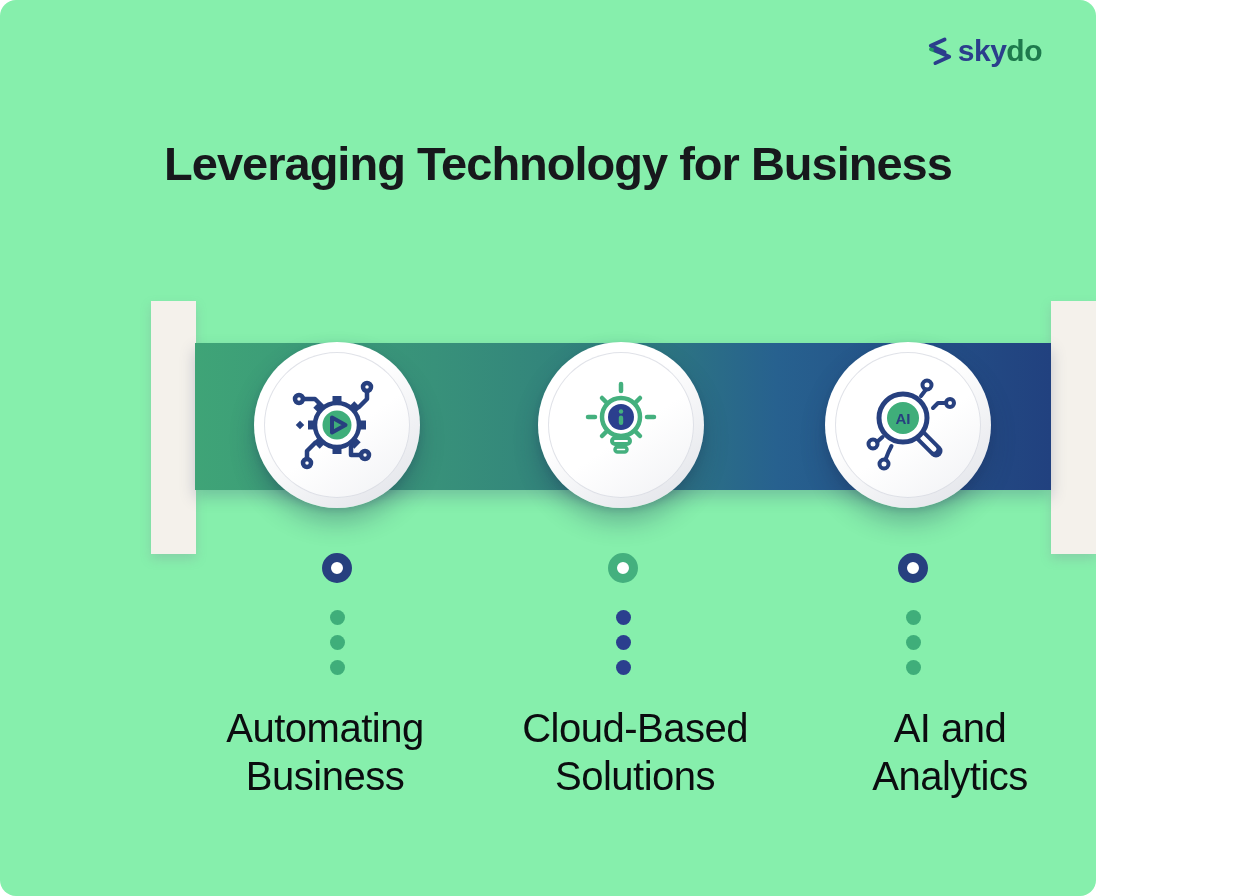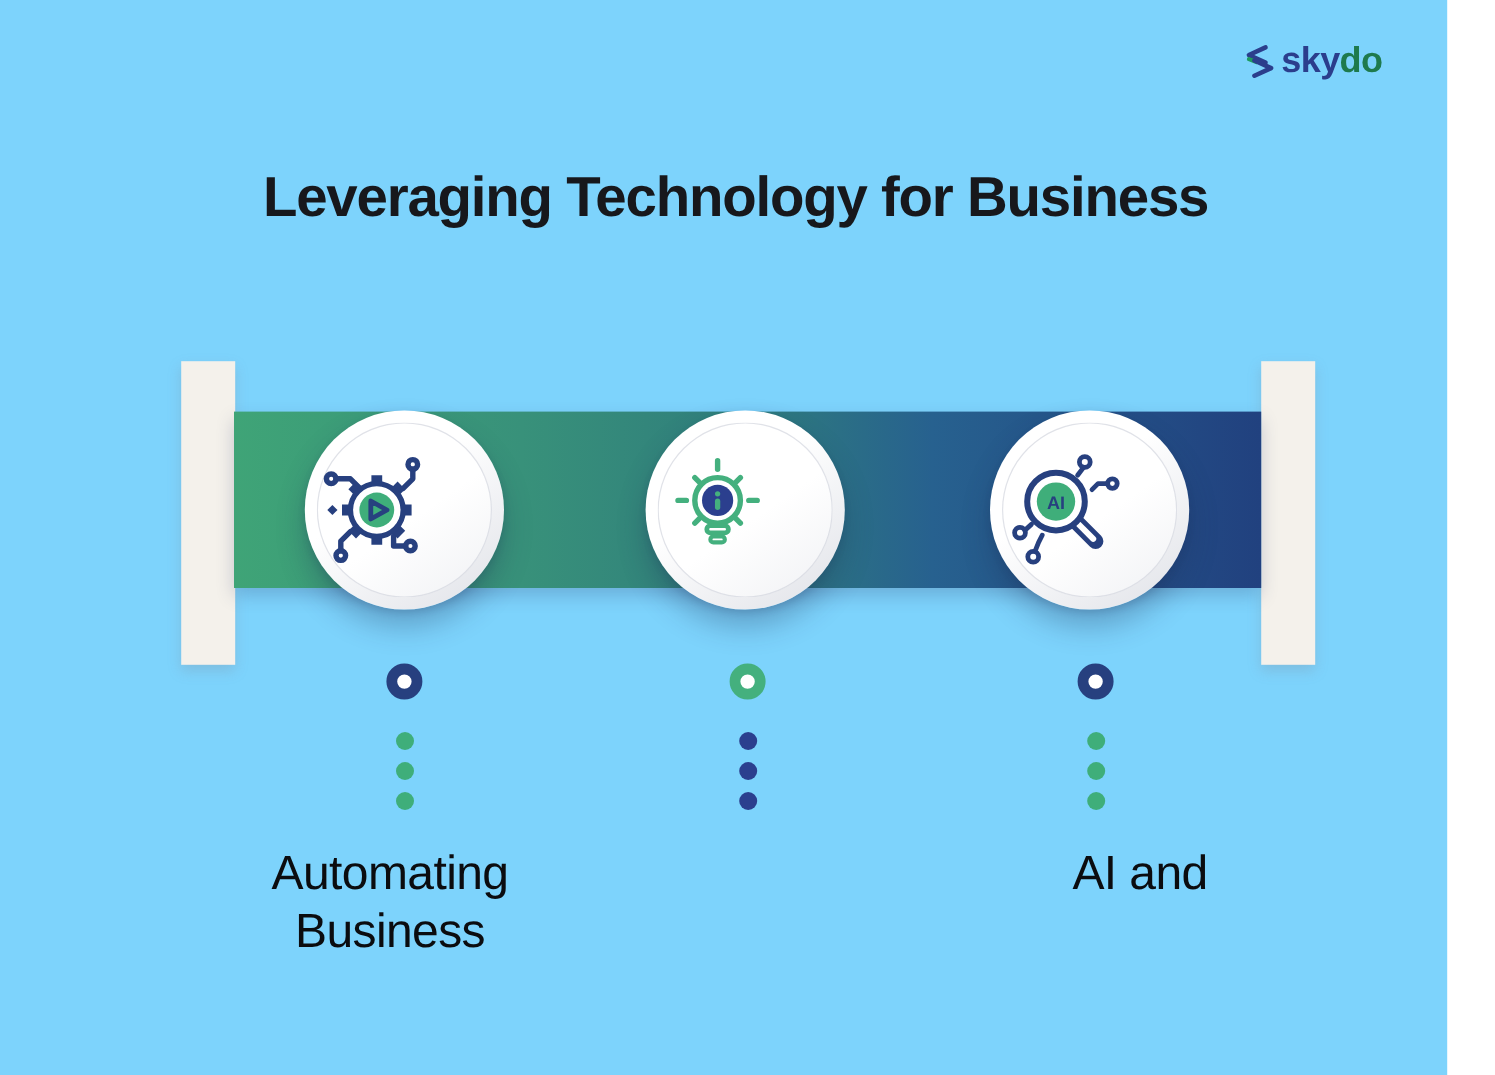--- a/index.html
+++ b/index.html
@@ -1,19 +1,19 @@
 <!DOCTYPE html>
 <html><head>
 <meta charset="utf-8">
 <style>
   * { margin:0; padding:0; box-sizing:border-box; }
   body { font-family:"Liberation Sans", sans-serif; }
   .canvas {
-    position:relative; width:1206px; height:896px;
-    background:#7dd3fc; overflow:hidden;
+    position:relative; width:1096px; height:896px;
+    background:#86efac; overflow:hidden;border-radius:16px;
   }
 
   
   .logo { position:absolute; top:36px; right:54px; display:flex; align-items:center; gap:3px; }
   .logo-word { font-size:30px; font-weight:700; letter-spacing:-0.5px; line-height:1; }
 
   
   .title { position:absolute; left:0; right:0; top:133px; text-align:center;
     font-size:47px; font-weight:700; line-height:61px; letter-spacing:-1px; color:#17181C; }
   .title-line { display:block;padding-left:20px; }
@@ -31,21 +31,21 @@
 
   
   .medallion { position:absolute; top:342px; width:166px; height:166px; border-radius:50%;
     background:linear-gradient(145deg,#ffffff 40%,#dfe1e7 100%);
     box-shadow:0 14px 24px rgba(30,45,85,0.30), 0 3px 6px rgba(30,45,85,0.14);
     display:flex; align-items:center; justify-content:center; }
   .m1 { left:254px; } .m2 { left:538px; } .m3 { left:825px; }
   .medallion-inner { width:146px; height:146px; border-radius:50%;
     background:linear-gradient(145deg,#ffffff 55%,#f0f1f4 100%);
     box-shadow:inset 0 0 0 1px rgba(208,211,220,0.65);
-    display:flex; align-items:center; }
+    display:flex; align-items:center; justify-content:center; }
 
   
   .connector { position:absolute; top:553px; width:30px; display:flex; flex-direction:column; align-items:center; }
   .c1 { left:322px; } .c2 { left:608px; } .c3 { left:898px; }
   .ring { width:30px; height:30px; border-radius:50%; border:9px solid #27407F; background:#fff; margin-bottom:17px; }
   .dot { width:15px; height:15px; border-radius:50%; background:#3FAE7A; margin-top:10px; }
   .dot:first-of-type { margin-top:0; }
 
   
   .item-label { position:absolute; top:704px; width:340px; text-align:center;
@@ -168,17 +168,22 @@
     <div class="ring" style="border-color: rgb(39, 64, 127);"></div>
     <div class="dot" style="background: rgb(63, 174, 122);"></div>
     <div class="dot" style="background: rgb(63, 174, 122);"></div>
     <div class="dot" style="background: rgb(63, 174, 122);"></div>
   </div>
 
   <div class="item-label l1">
     <span class="label-line">Automating</span>
     <span class="label-line">Business</span>
   </div>
+  <div class="item-label l2">
+    <span class="label-line">Cloud-Based</span>
+    <span class="label-line">Solutions</span>
+  </div>
   <div class="item-label l3">
     <span class="label-line">AI and</span>
+    <span class="label-line">Analytics</span>
   </div>
 
 </div>
 
 </body></html>

